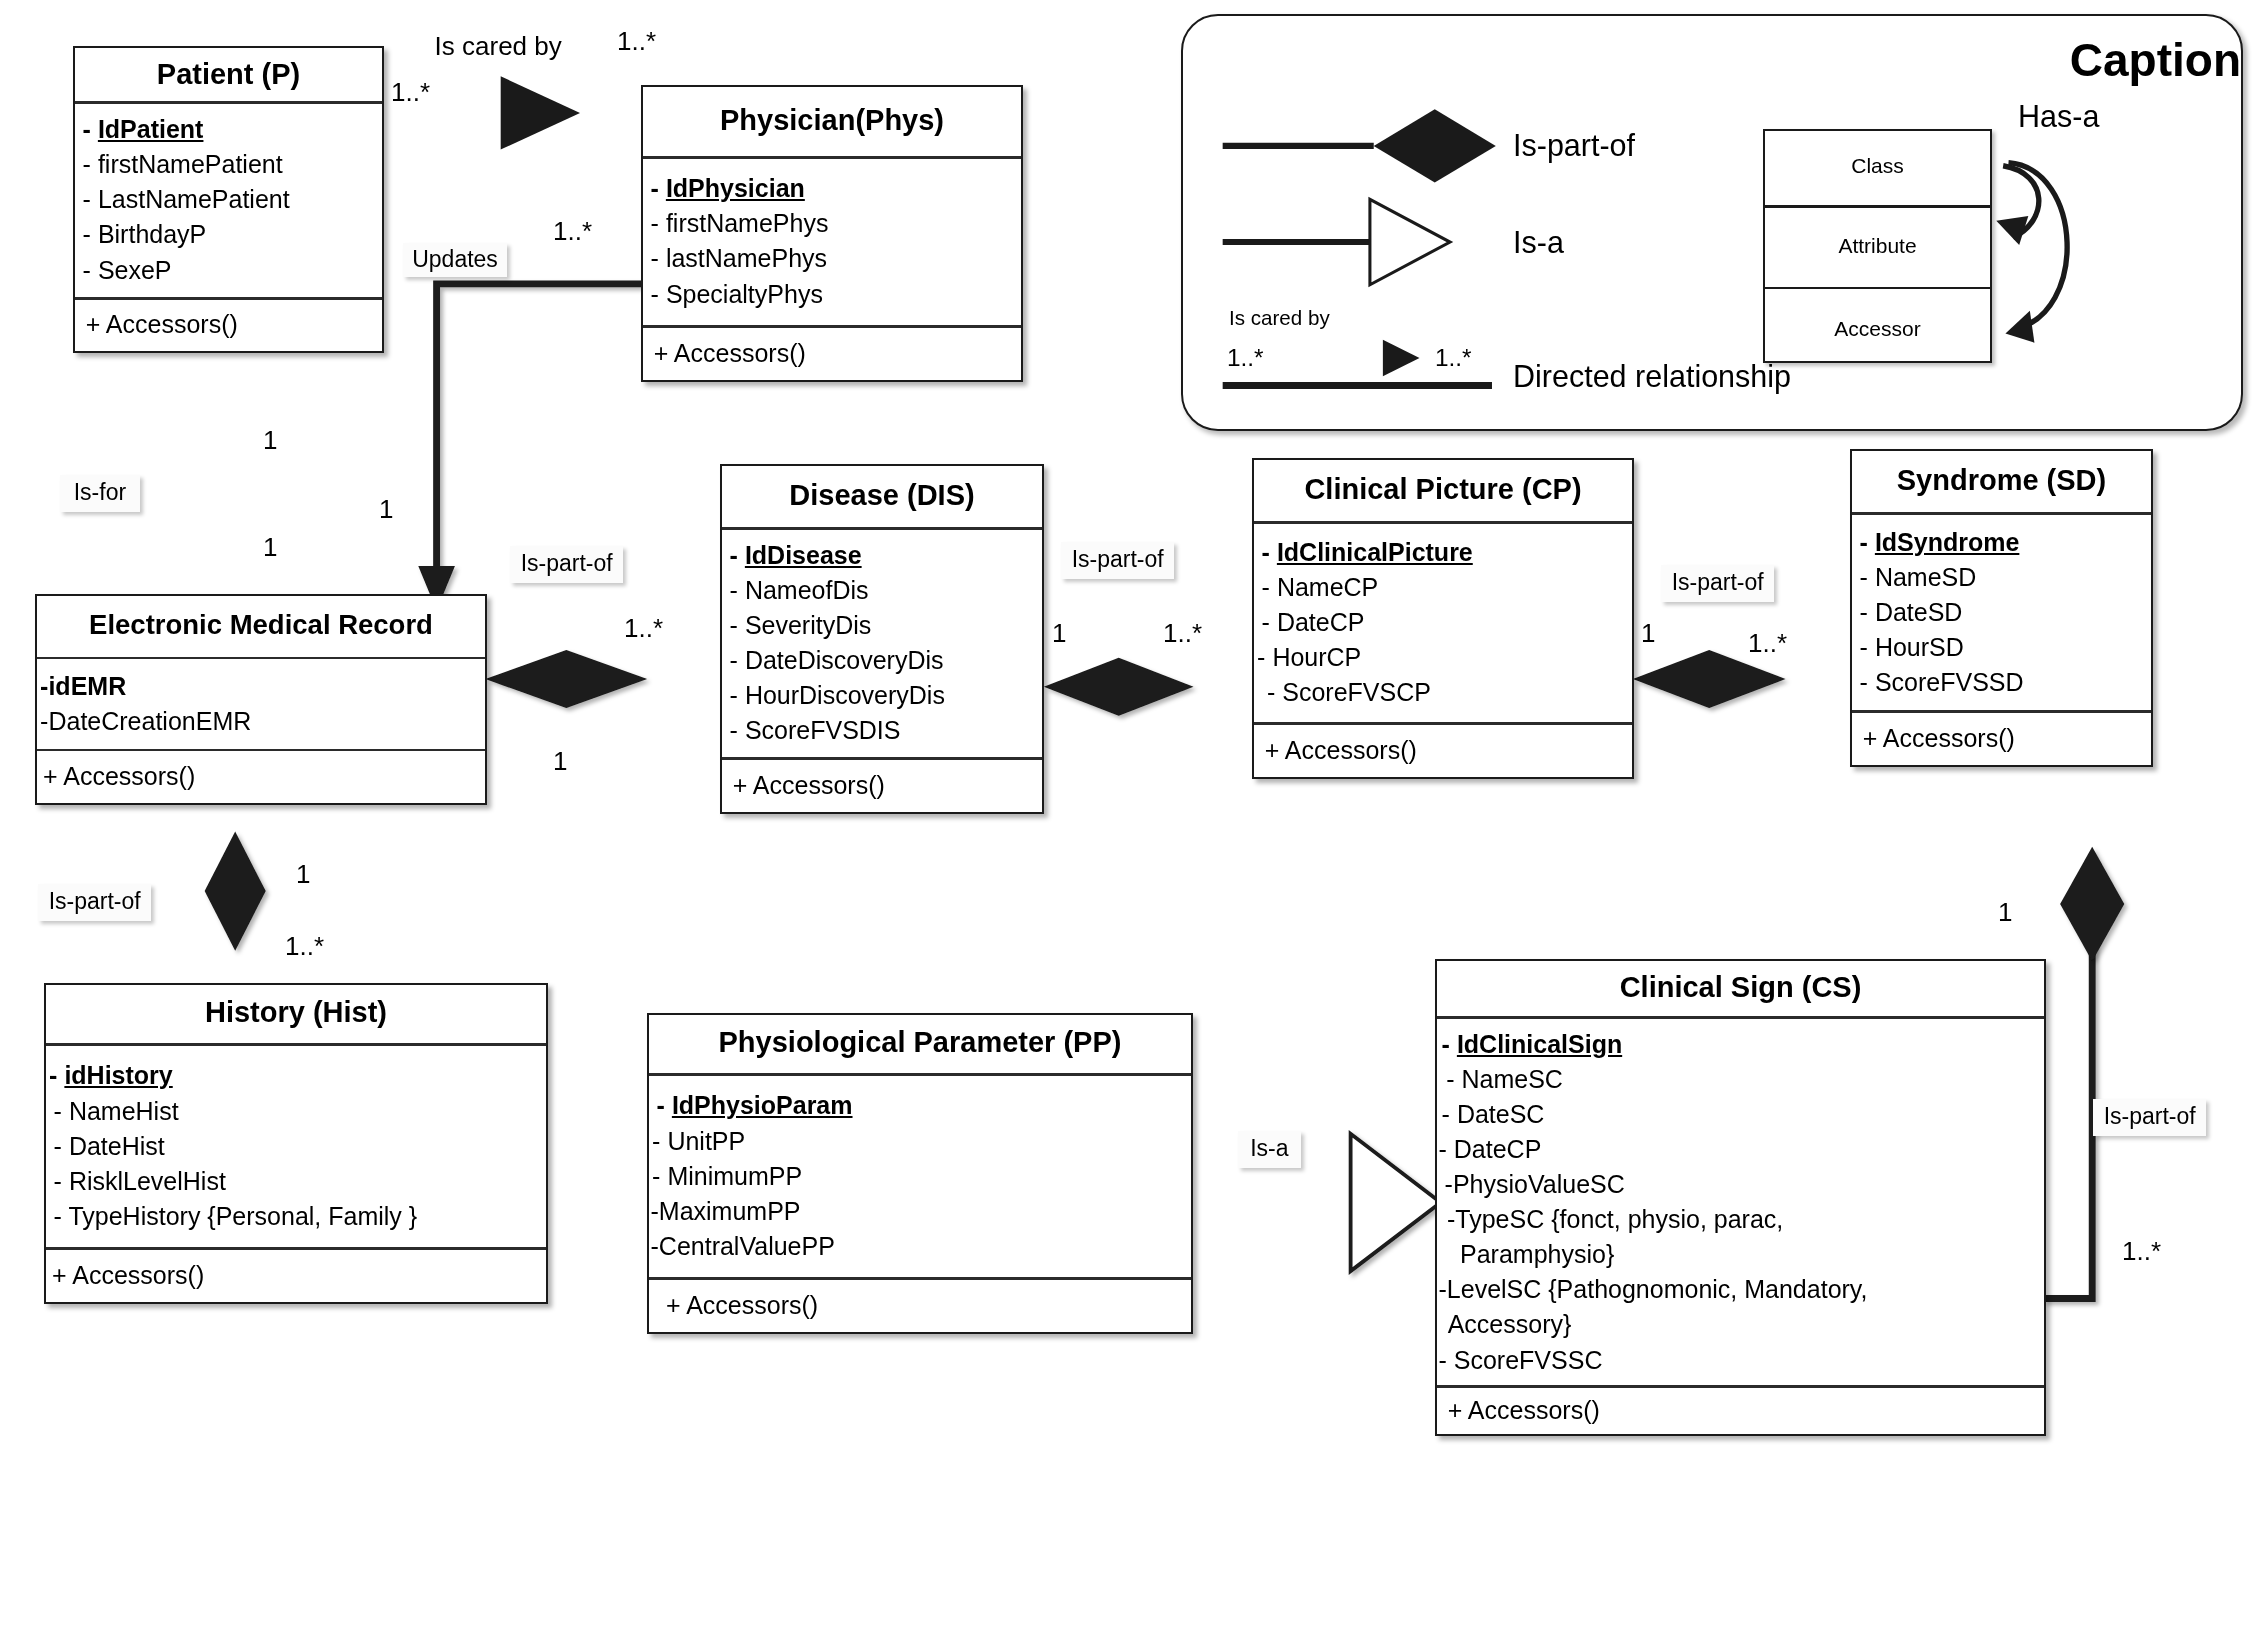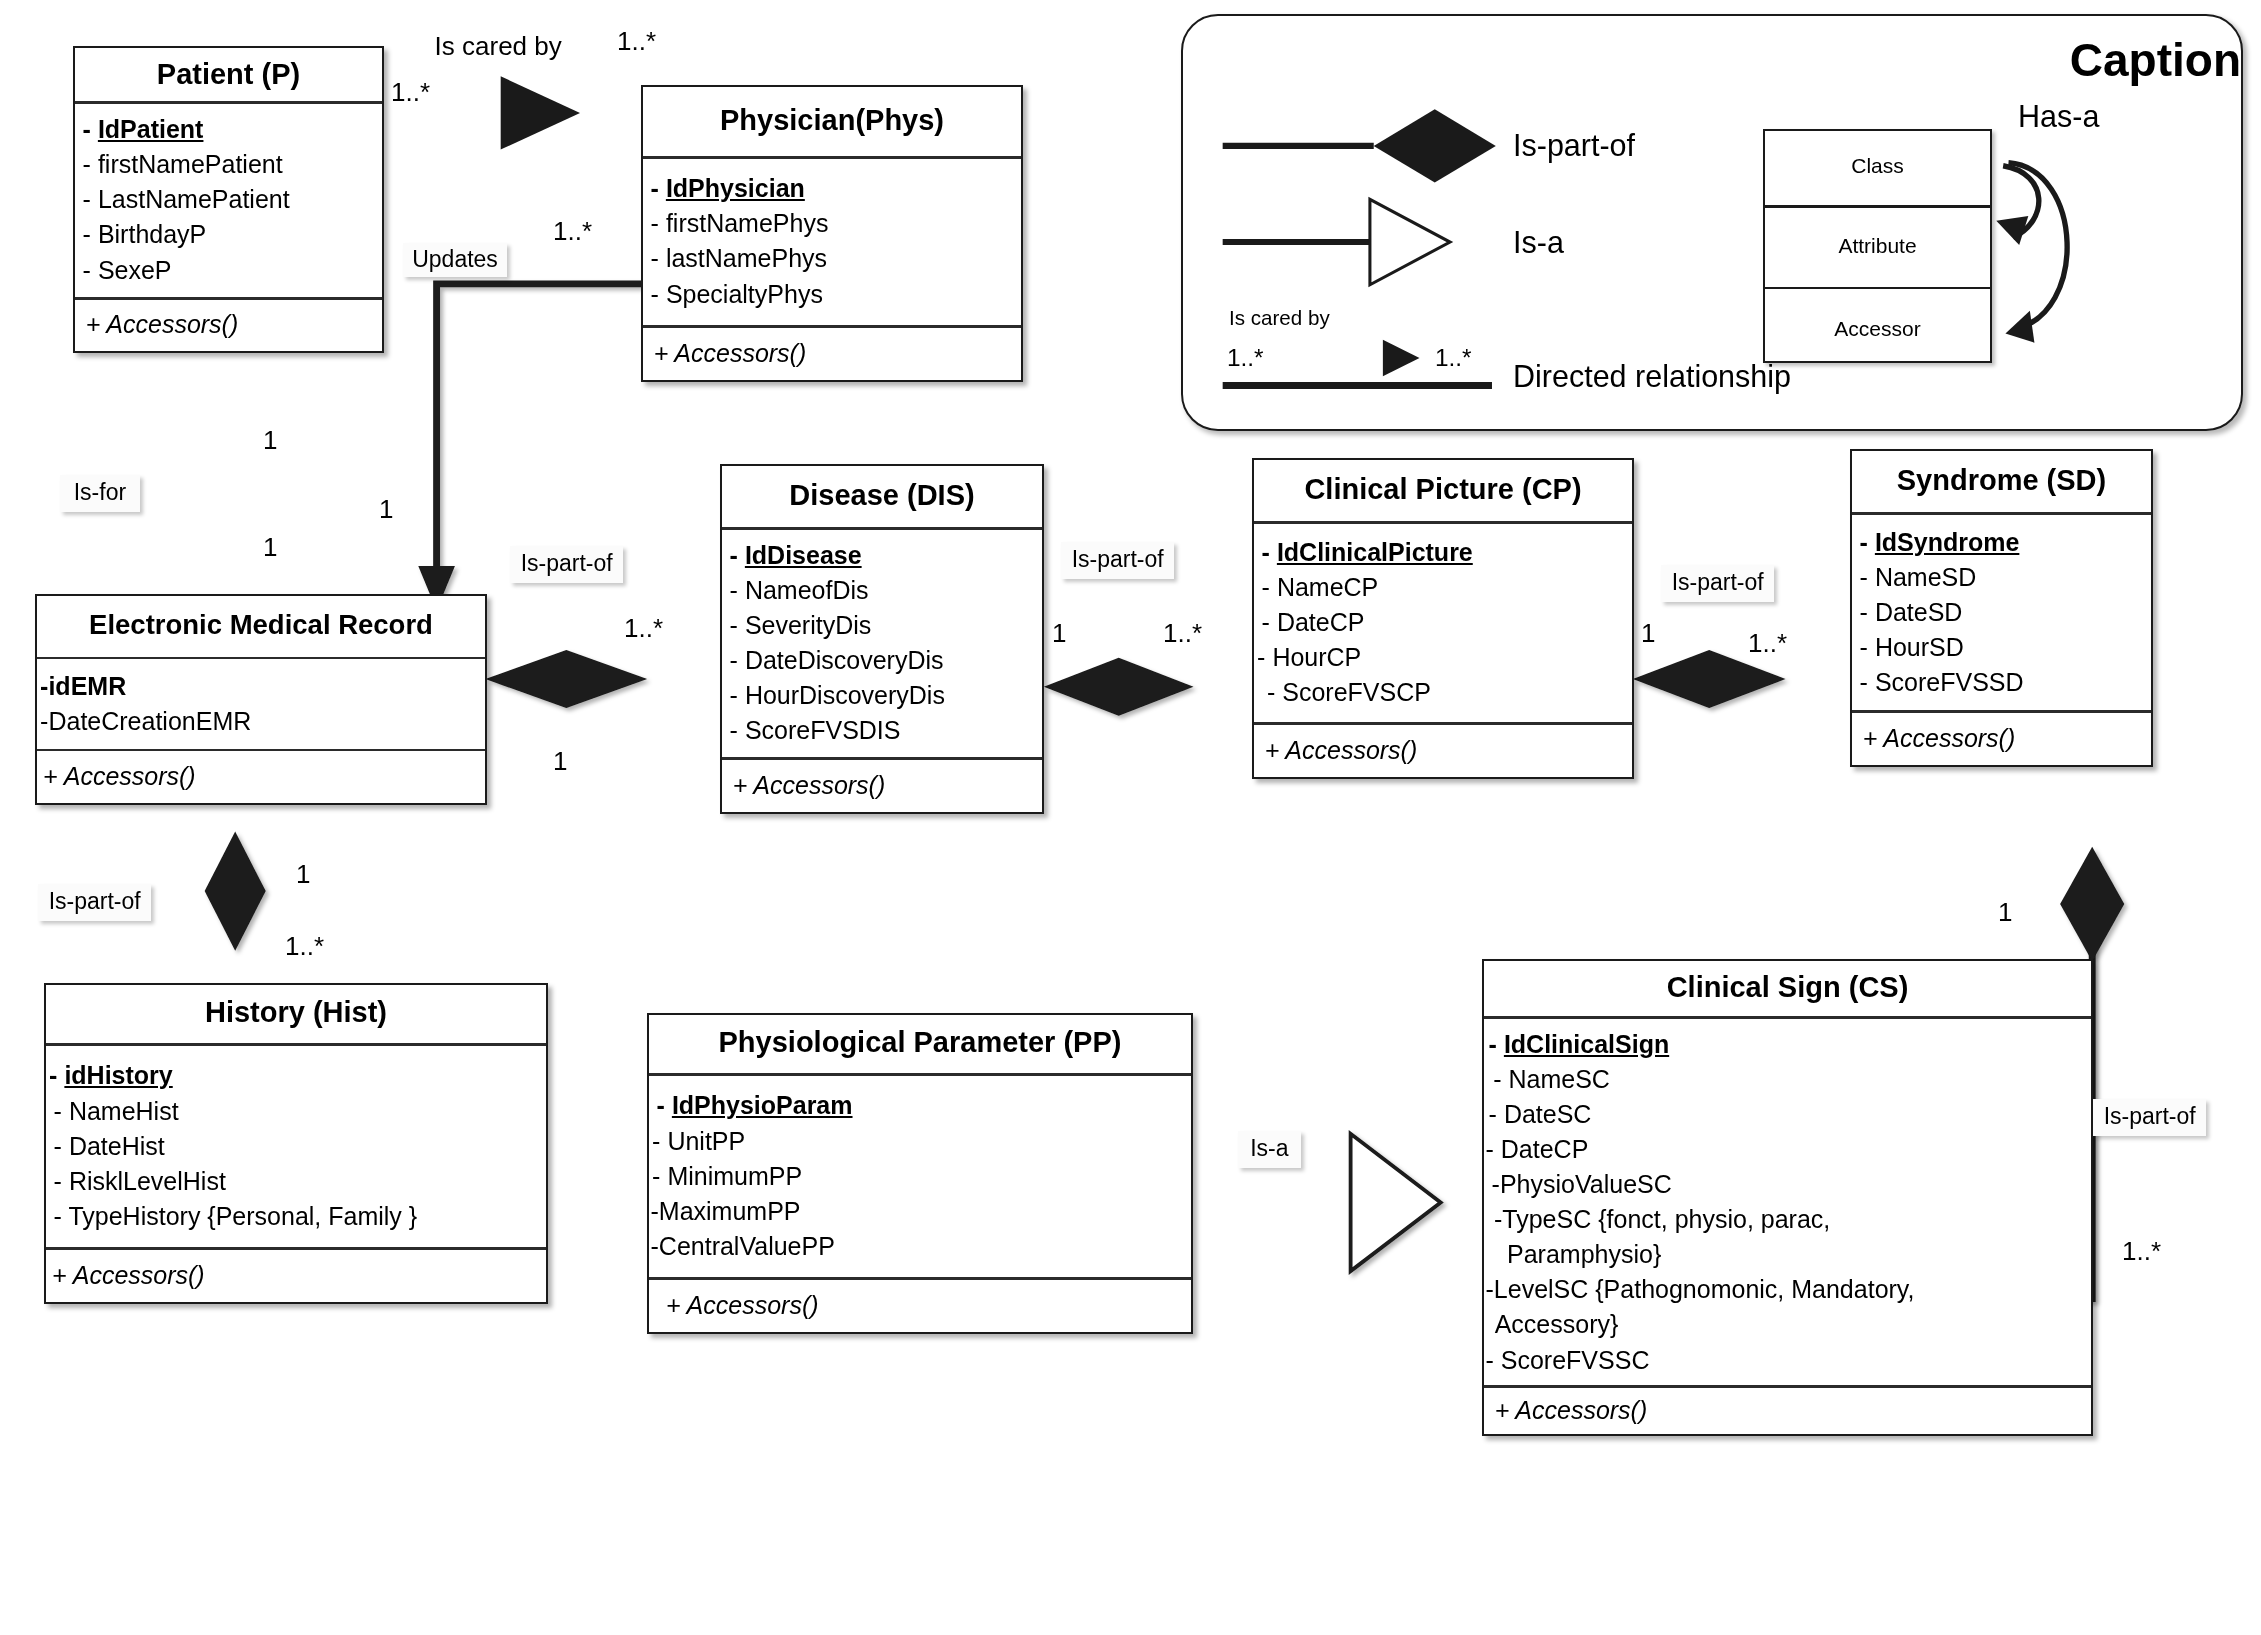--- a/index.html
+++ b/index.html
@@ -44,21 +44,20 @@
   }
   .uml-attrs .row.pk { font-weight: bold; }
   .uml-attrs .row.pk .nm { text-decoration: underline; }
   .uml-ops {
     padding: 9.2px 0 10.7px 0;
   }
   .uml-ops .row {
     font-size: 25px;
     padding: 1.5px 4.6px 1.5px 10.7px;
     white-space: nowrap;
-    font-style: italic;
   }
 
   
   .rel-label {
     position: absolute;
     background: #fbfbfb;
     font-size: 23px;
     padding: 3.8px 7.6px 5.3px 7.6px;
     box-shadow: 3.1px 3.1px 3.8px rgba(0,0,0,0.22);
     white-space: nowrap;
@@ -282,21 +281,21 @@
       <div class="row" style="padding-left:3.1px;">- <span>UnitPP</span></div>
       <div class="row" style="padding-left:3.1px;">- <span>MinimumPP</span></div>
       <div class="row" style="padding-left:1.5px;">-<span>MaximumPP</span></div>
       <div class="row" style="padding-left:1.5px;">-<span>CentralValuePP</span></div>
     </div>
     <div class="uml-ops">
       <div class="row" style="padding-left:17px;">+ Accessors()</div>
     </div>
   </div>
 
-  <div class="uml-class" style="left:1435px; top:959px; width:611px;margin-left:47px;">
+  <div class="uml-class" style="left:1435px; top:959px; width:611px;">
     <div class="uml-title" style="padding:10.7px 6.1px 13.7px 6.1px;">Clinical Sign (CS)</div>
     <div class="uml-attrs" style="padding:7.6px 0 7.6px 0;">
       <div class="row pk" style="padding-left:4.6px;">- <span class="nm">IdClinicalSign</span></div>
       <div class="row" style="padding-left:9.2px;">- <span>NameSC</span></div>
       <div class="row" style="padding-left:4.6px;">- <span>DateSC</span></div>
       <div class="row" style="padding-left:1.5px;">- <span>DateCP</span></div>
       <div class="row" style="padding-left:7.6px;">-<span>PhysioValueSC</span></div>
       <div class="row" style="padding-left:10px;">-<span>TypeSC {fonct, physio, parac,</span></div>
       <div class="row" style="padding-left:23px;"><span>Paramphysio}</span></div>
       <div class="row" style="padding-left:1.5px;">-<span>LevelSC {Pathognomonic, Mandatory,</span></div>

